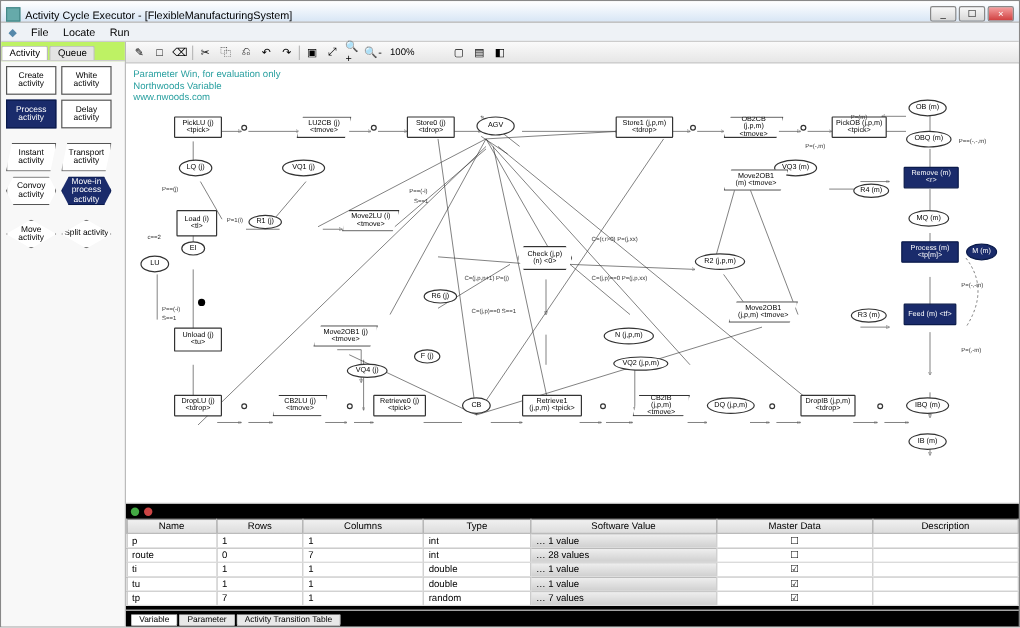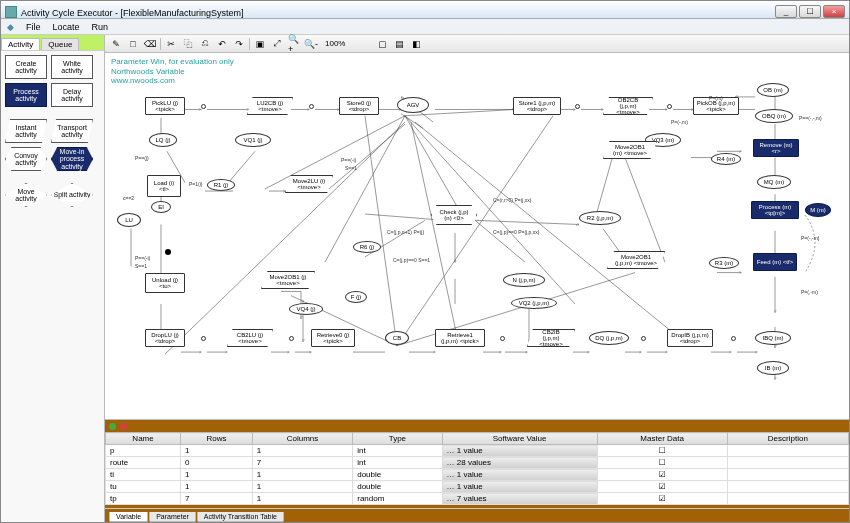--- a/index.html
+++ b/index.html
@@ -33,21 +33,21 @@
 .node { position: absolute; border: 1px solid #333; background: #fff; font-size: 6px; text-align: center; display: flex; flex-direction: column; align-items: center; justify-content: center; line-height: 1.05; padding: 1px 2px; }
 .node.rect { border-radius: 1px; }
 .node.navy { background: #1a2b6b; color: #fff; border-color: #0a1a4a; }
 .node.ell { border-radius: 50%; }
 .node.par { clip-path: polygon(12% 0, 100% 0, 88% 100%, 0 100%); padding: 1px 6px; }
 .node.hex { clip-path: polygon(12% 0, 88% 0, 100% 50%, 88% 100%, 12% 100%, 0 50%); padding: 1px 6px; }
 .port { position: absolute; width: 5px; height: 5px; border: 1px solid #333; background: #fff; border-radius: 50%; }
 svg.edges { position: absolute; inset: 0; width: 100%; height: 100%; pointer-events: none; }
 svg.edges line, svg.edges path { stroke: #333; stroke-width: 0.5; fill: none; }
 .elabel { position: absolute; font-size: 5px; color: #333; white-space: nowrap; }
-.bottompanel { height: 102px; background: #a16207; display: flex; flex-direction: column; }
+.bottompanel { height: 102px; background: #000000; display: flex; flex-direction: column; }
 .bpheader { height: 12px; display: flex; align-items: center; gap: 4px; padding: 0 4px; }
 .dot { width: 7px; height: 7px; border-radius: 50%; }
 .dot.green { background: #4a4; }
 .dot.red { background: #c44; }
 .grid { flex: 1; overflow: auto; }
 .grid table { width: 100%; border-collapse: collapse; font-size: 8px; }
 .grid th { background: linear-gradient(#f0f0f0,#dcdcdc); border: 1px solid #bbb; padding: 1px 4px; font-weight: normal; }
 .grid td { border: 1px solid #ddd; padding: 1px 4px; background: #fff; }
 .grid td.badge { background: linear-gradient(#eee,#cfcfcf); text-align: left; }
 .bptabs { height: 14px; display: flex; gap: 1px; padding-left: 4px; border-top: 1px solid #ccc; align-items: flex-end; }

